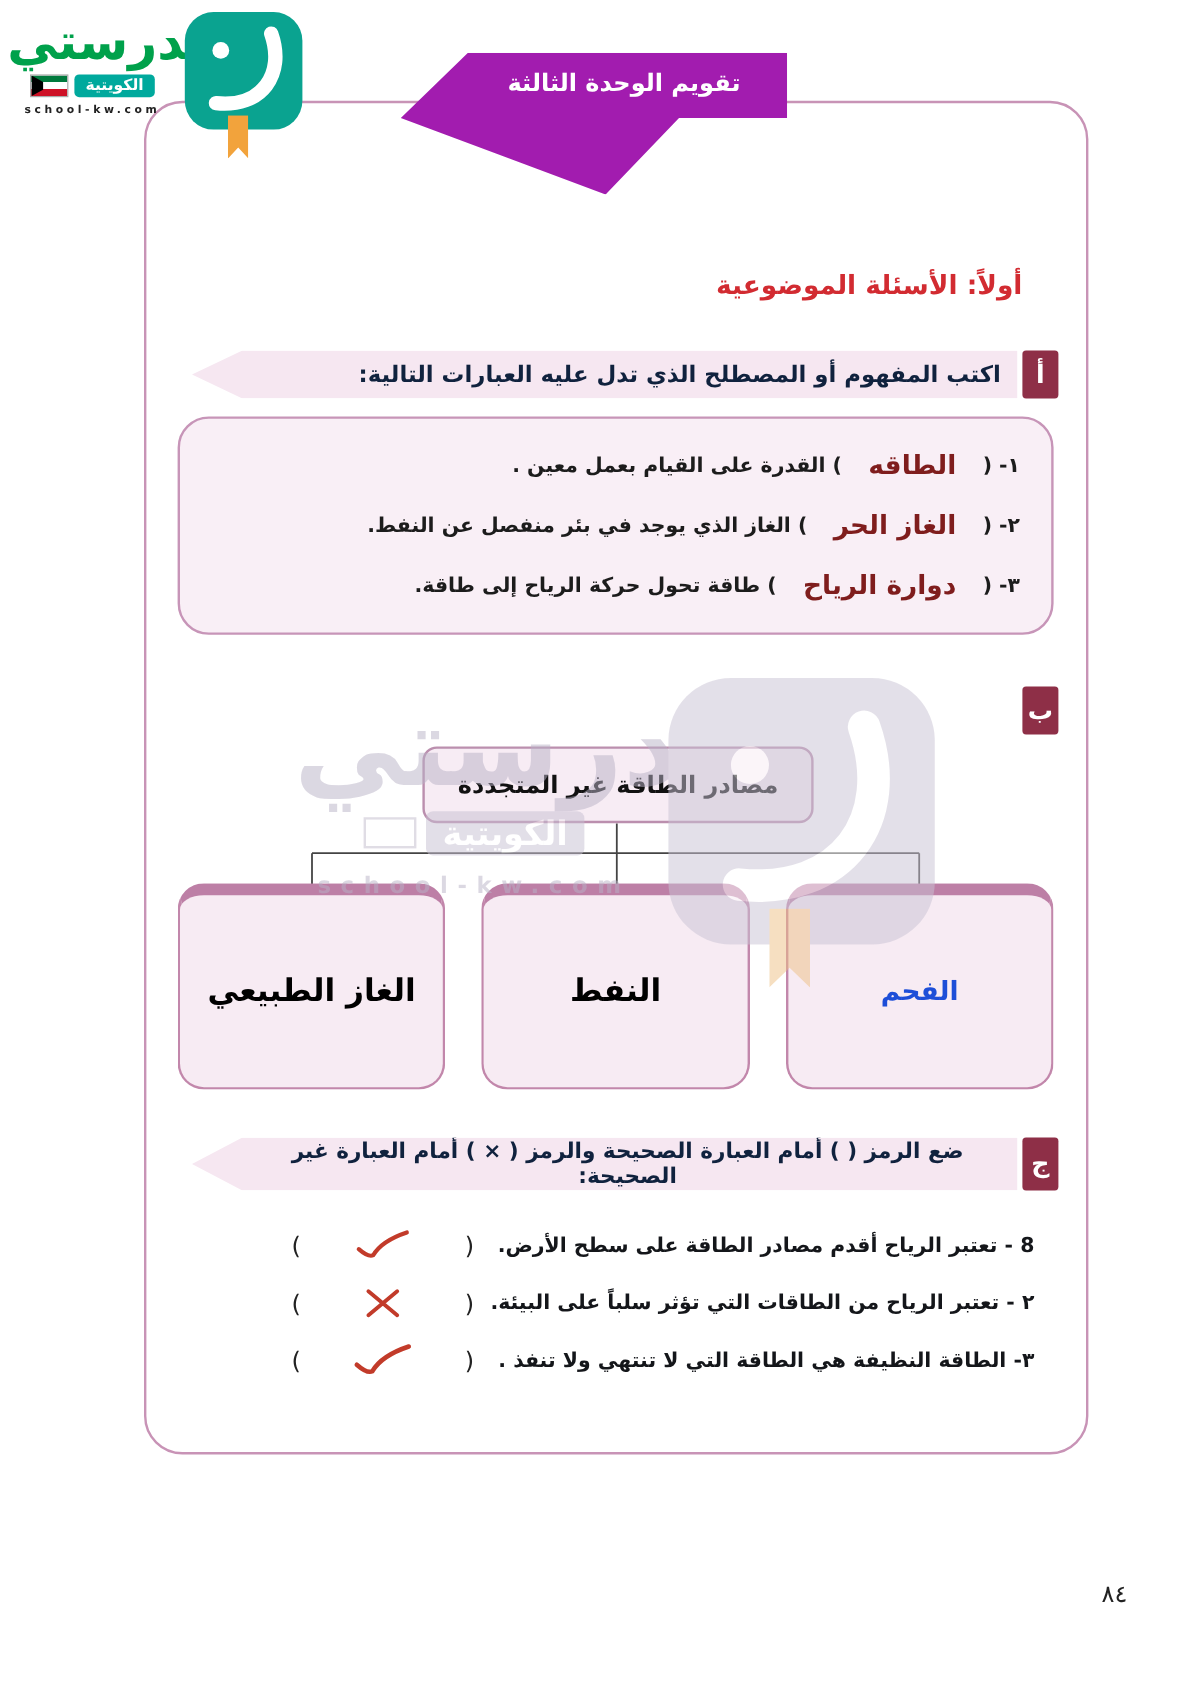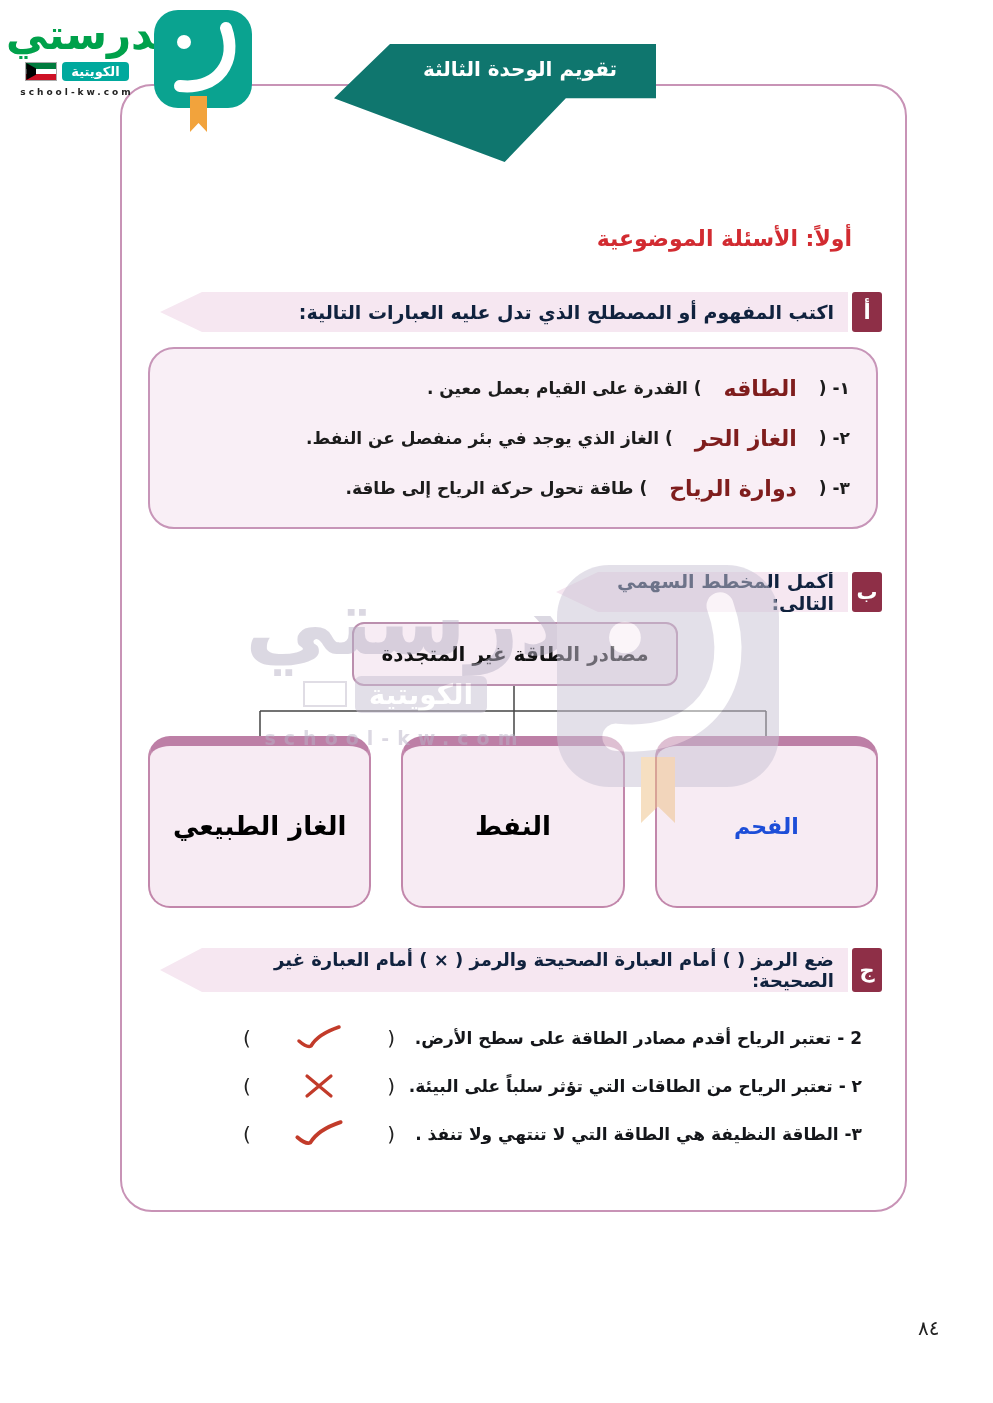--- a/index.html
+++ b/index.html
@@ -12,37 +12,37 @@
   .brand-name { font-size:42px; font-weight:bold; color:#00a14b; line-height:1; }
   .brand-row { display:flex; align-items:center; justify-content:center; gap:5px; margin-top:6px; }
   .flag { width:32px; height:19px; position:relative; background:linear-gradient(#007a3d 33%, #ffffff 33% 66%, #ce1126 66%); border:1px solid #aaa; }
   .flag-notch { position:absolute; left:0; top:0; width:10px; height:100%; background:#000; clip-path:polygon(0 0, 100% 32%, 100% 68%, 0 100%); }
   .brand-sub { background:#00a99d; color:#fff; font-size:13px; font-weight:bold; padding:2px 9px; border-radius:4px; }
   .brand-url { font-size:9px; letter-spacing:3px; color:#222; margin-top:6px; font-weight:bold; }
   .brand-logo { position:absolute; left:148px; top:4px; width:98px; height:98px; background:#0aa390; border-radius:24px; }
   .brand-logo .bookmark { position:absolute; left:36px; bottom:-24px; width:17px; height:36px; background:#f2a33c; clip-path:polygon(0 0,100% 0,100% 100%,50% 75%,0 100%); }
 
   
-  .top-banner { position:absolute; left:334px; top:44px; width:322px; height:118px; background:#0f766e;
+  .top-banner { position:absolute; left:334px; top:44px; width:322px; height:118px; background:#a21caf;
     clip-path:polygon(56px 0, 100% 0, 100% 46%, 72% 46%, 53% 100%, 0 46%); filter:drop-shadow(2px 3px 3px rgba(0,0,0,.35)); z-index:4; }
   .top-banner-text { position:absolute; top:13px; left:58px; right:8px; text-align:center; color:#ffffff; font-size:20px; font-weight:bold; }
 
   
   .page-frame { position:absolute; left:120px; top:84px; width:787px; height:1128px; border:2px solid #c893b6; border-radius:32px; }
 
   .main-heading { position:absolute; right:141px; top:226px; font-size:22px; font-weight:bold; color:#d22b31; z-index:2; }
 
   
   .section { position:absolute; height:40px; display:flex; direction:rtl; gap:4px; z-index:2; }
   .sec-a { left:160px; top:292px; width:722px; }
   .sec-b { left:556px; top:572px; width:326px; }
   .sec-c { left:160px; top:948px; width:722px; height:44px; }
   .marker { width:30px; background:#8e2f47; color:#fff; display:flex; align-items:center; justify-content:center; font-size:21px; font-weight:bold; border-radius:3px; flex:0 0 30px; }
   .bar { flex:1; background:#f6e7f1; clip-path:polygon(0 50%, 42px 0, 100% 0, 100% 100%, 42px 100%);
-    display:flex; align-items:center; padding-right:14px; padding-left:52px; font-weight:bold; font-size:19px; color:#10223e; }
+    display:flex; align-items:center; padding-right:14px; padding-left:52px; font-weight:bold; font-size:19px; color:#10223e;text-align:center; }
   .sec-c .bar { font-size:18px; }
 
   
   .answer-box { position:absolute; left:148px; top:347px; width:730px; height:182px; background:#f9eff6; border:2px solid #c795b8;
     border-radius:26px; padding:14px 26px; display:flex; flex-direction:column; justify-content:space-around; z-index:2; }
   .ans-row { display:flex; align-items:center; font-size:17px; color:#1c1c1c; font-weight:600; }
   .ans-answer { color:#7f1d1d; font-weight:bold; font-size:22px; padding:0 22px; white-space:nowrap; }
 
   
   .root-box { position:absolute; left:352px; top:622px; width:326px; height:64px; background:#f7ecf4; border:2px solid #bb8fae;
@@ -128,21 +128,20 @@
     </div>
     <div class="ans-row">
       <span>٣- (</span>
       <span class="ans-answer">دوارة الرياح</span>
       <span>) طاقة تحول حركة الرياح إلى طاقة.</span>
     </div>
   </div>
 
   <div class="section sec-b">
     <div class="marker">ب</div>
-    <div class="bar">أكمل المخطط السهمي التالي:</div>
   </div>
 
   <div class="root-box">مصادر الطاقة غير المتجددة</div>
   <svg class="connector" viewBox="0 0 740 52">
     <line x1="374" y1="0" x2="374" y2="25" stroke="#444" stroke-width="1.5"></line>
     <line x1="120" y1="25" x2="626" y2="25" stroke="#444" stroke-width="1.5"></line>
     <line x1="120" y1="25" x2="120" y2="52" stroke="#444" stroke-width="1.5"></line>
     <line x1="374" y1="25" x2="374" y2="52" stroke="#444" stroke-width="1.5"></line>
     <line x1="626" y1="25" x2="626" y2="52" stroke="#444" stroke-width="1.5"></line>
   </svg>
@@ -158,21 +157,21 @@
     </div>
   </div>
 
   <div class="section sec-c">
     <div class="marker">ج</div>
     <div class="bar">ضع الرمز ( ) أمام العبارة الصحيحة والرمز ( × ) أمام العبارة غير الصحيحة:</div>
   </div>
 
   <div class="statements">
     <div class="stmt">
-      <span class="stmt-text">2 - تعتبر الرياح أقدم مصادر الطاقة على سطح الأرض.</span>
+      <span class="stmt-text">8 - تعتبر الرياح أقدم مصادر الطاقة على سطح الأرض.</span>
       <span class="mark-group">
         <span>(</span>
         <span class="mark-slot mark-check">
           <svg class="check-icon" width="48" height="28" viewBox="0 0 48 28">
               <path d="M4 17 Q12 24 16 22 Q23 10 44 3" fill="none" stroke="#c23b2a" stroke-width="3.5" stroke-linecap="round"></path>
             </svg>
 
         </span>
         <span>)</span>
       </span>

